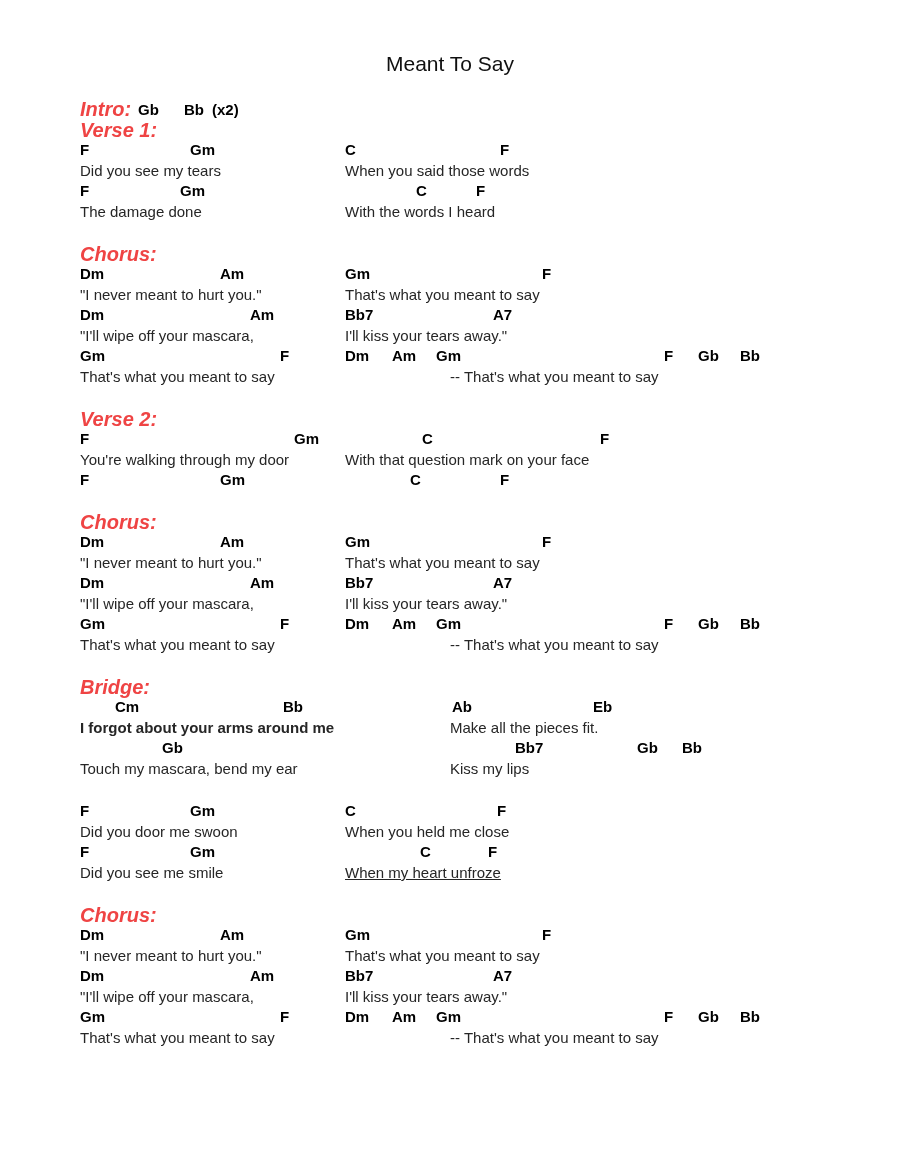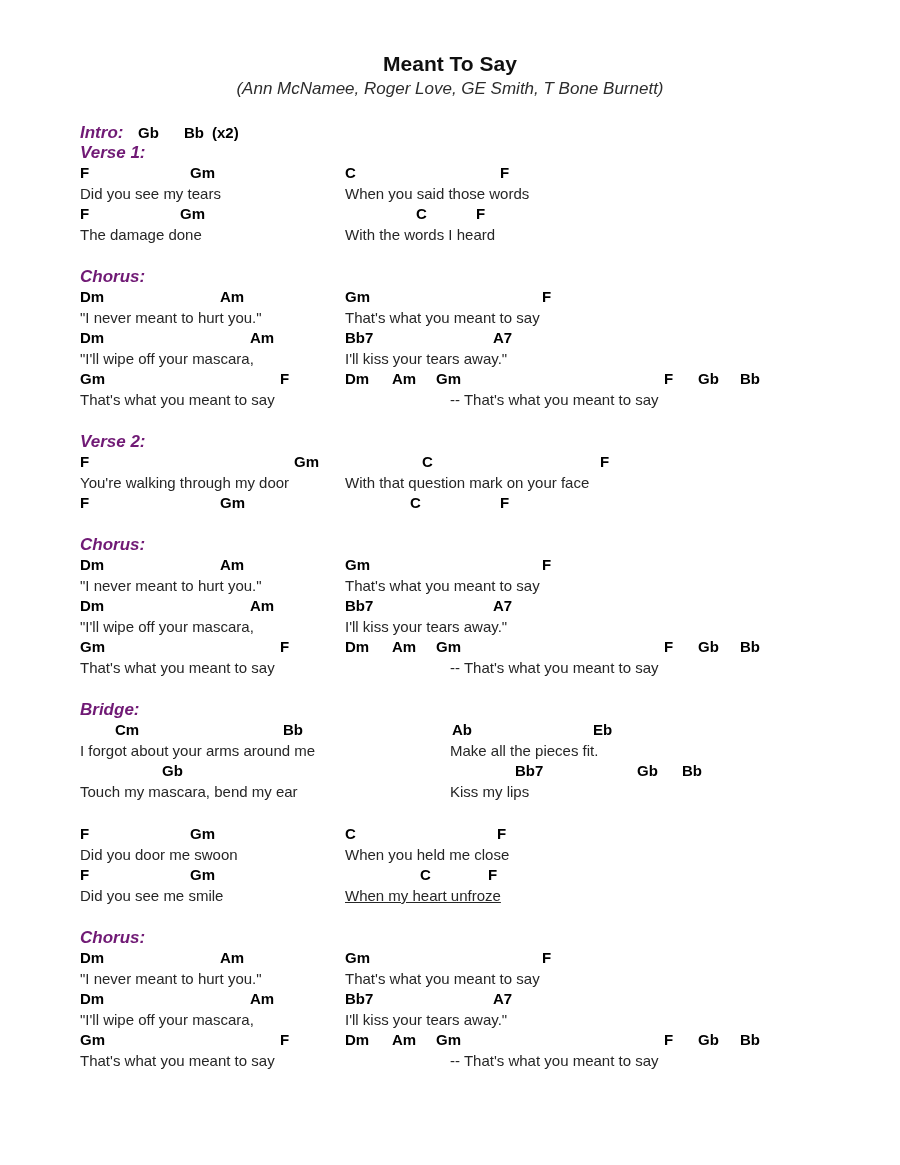--- a/index.html
+++ b/index.html
@@ -7,21 +7,21 @@
   body {
     background:#ffffff;
     font-family:"Liberation Sans", sans-serif;
     color:#1d1d1d;
     overflow:hidden;
   }
   .page { padding-top:52px; width:900px; }
   .title {
     text-align:center;
     font-size:21px;
-    font-weight:bold;
+    font-weight:normal;
     color:#101010;
     line-height:24px;
   }
   .subtitle {
     text-align:center;
     font-size:17px;
     font-style:italic;
     color:#2d2d2d;
     margin-top:3px;
     line-height:20px;
@@ -29,22 +29,22 @@
   .content { margin-left:80px; position:relative; width:790px; }
   .intro-line {
     margin-top:23px;
     position:relative;
     height:21px;
     line-height:21px;
   }
   .intro-label, .section-label {
     font-weight:bold;
     font-style:italic;
-    font-size:17px;
-    color:#701a75;
+    font-size:20px;
+    color:#ef4444;
   }
   .intro-label { position:absolute; left:0; top:0; }
   .section { margin-top:22px; }
   .section:first-child { margin-top:0; }
   .section-label { height:20px; line-height:20px; }
   .chord-line { position:relative; height:20px; line-height:20px; }
   .lyric-line { position:relative; height:21px; line-height:21px; }
   .chord {
     position:absolute;
     top:0;
@@ -59,21 +59,20 @@
     font-size:15px;
     color:#262626;
     white-space:pre;
   }
 </style>
 </head>
 <body>
 
 <div class="page">
   <div class="title">Meant To Say</div>
-  <div class="subtitle">(Ann McNamee, Roger Love, GE Smith, T Bone Burnett)</div>
 
   <div class="content">
     <div class="intro-line">
       <span class="intro-label">Intro:</span>
     <span class="chord" style="left: 58px;">Gb</span>
         <span class="chord" style="left: 104px;">Bb</span>
         <span class="chord" style="left: 132px;">(x2)</span>
       </div>
     <div id="song-sections">
         <div class="section">
@@ -194,21 +193,21 @@
         </div>
         <div class="section">
           <div class="section-label">Bridge:</div>
           <div class="chord-line">
             <span class="chord" style="left: 35px;">Cm</span>
             <span class="chord" style="left: 203px;">Bb</span>
             <span class="chord" style="left: 372px;">Ab</span>
             <span class="chord" style="left: 513px;">Eb</span>
           </div>
           <div class="lyric-line">
-            <span class="lyric" style="left: 0px;">I forgot about your arms around me</span>
+            <span class="lyric" style="left: 0px; font-weight: bold;">I forgot about your arms around me</span>
             <span class="lyric" style="left: 370px;">Make all the pieces fit.</span>
           </div>
           <div class="chord-line">
             <span class="chord" style="left: 82px;">Gb</span>
             <span class="chord" style="left: 435px;">Bb7</span>
             <span class="chord" style="left: 557px;">Gb</span>
             <span class="chord" style="left: 602px;">Bb</span>
           </div>
           <div class="lyric-line">
             <span class="lyric" style="left: 0px;">Touch my mascara, bend my ear</span>

